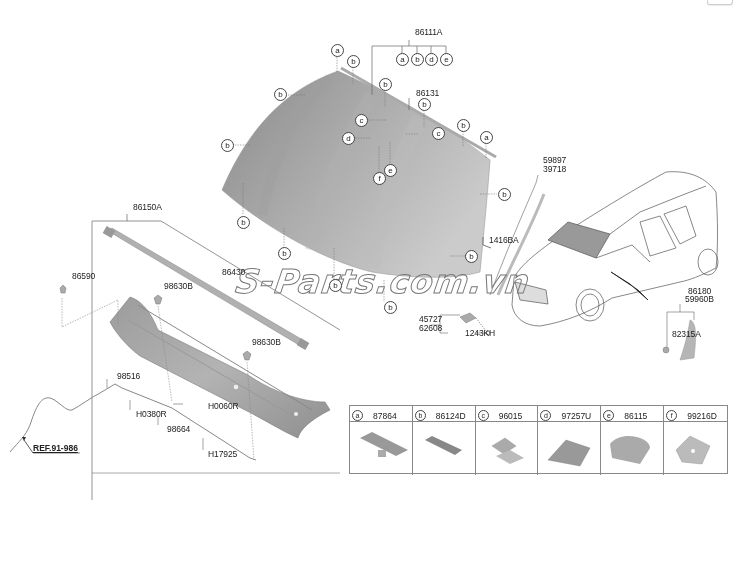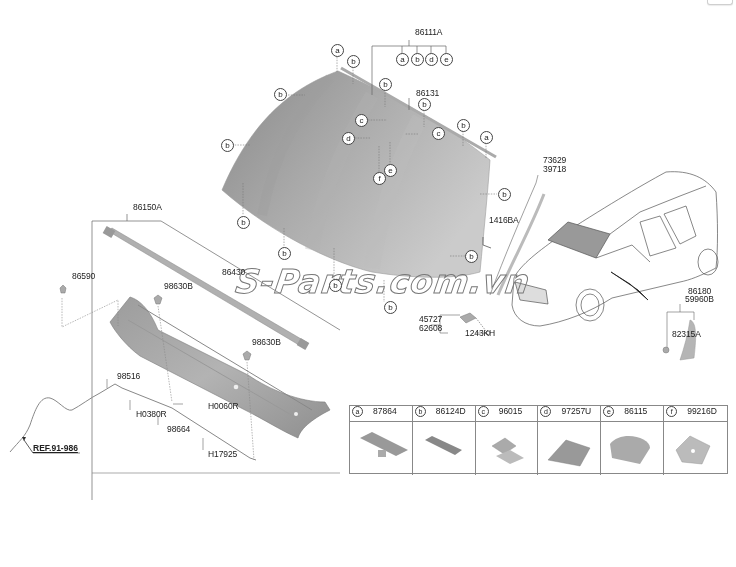--- a/index.html
+++ b/index.html
@@ -4,21 +4,21 @@
 <style>
   html,body{margin:0;padding:0;background:#ffffff;}
   body{width:736px;height:567px;position:relative;overflow:hidden;font-family:"Liberation Sans",sans-serif;color:#222;}
   #diagram{position:absolute;left:0;top:0;width:736px;height:567px;}
   .lbl{position:absolute;font-size:8.5px;line-height:9px;color:#222;white-space:nowrap;letter-spacing:-0.1px;margin-left:21px;}
   .callout{position:absolute;width:11px;height:11px;border:1px solid #444;border-radius:50%;background:#fff;font-size:8px;line-height:11px;text-align:center;color:#222;box-sizing:content-box;}
   .corner-btn{position:absolute;left:707px;top:-2px;width:24px;height:6px;border:1px solid #cfcfcf;border-top:none;border-radius:0 0 3px 3px;background:#fff;box-shadow:0 1px 1px rgba(0,0,0,.08);}
   .watermark{position:absolute;left:236px;top:262px;font-family:"DejaVu Sans",sans-serif;font-style:italic;font-weight:bold;font-size:33px;letter-spacing:1px;color:transparent;-webkit-text-stroke:1px #777;transform:skewX(-8deg);}
   
   .legend{position:absolute;left:349px;top:405px;width:379px;height:69px;border:1px solid #888;display:grid;grid-template-columns:repeat(6,1fr);grid-template-rows:16px 53px;box-sizing:border-box;}
-  .legend .hd{border-right:1px solid #888;border-bottom:1px solid #888;display:flex;align-items:flex-start;font-size:8.5px;padding-left:2px;}
+  .legend .hd{border-right:1px solid #888;border-bottom:1px solid #888;display:flex;align-items:flex-end;font-size:8.5px;padding-left:2px;}
   .legend .hd:last-of-type{border-right:none;}
   .legend .hd .tag{width:9px;height:9px;border:1px solid #444;border-radius:50%;font-size:7px;line-height:9px;text-align:center;margin-right:10px;}
   .legend .cell{border-right:1px solid #888;display:flex;align-items:center;justify-content:center;}
   .legend .cell.last{border-right:none;}
   .ref{position:absolute;left:33px;top:443px;font-size:8.5px;font-weight:bold;text-decoration:underline;}
 </style>
 </head>
 <body>
 
 <div class="corner-btn"></div>
@@ -172,23 +172,23 @@
     <path d="M610,444 C620,430 650,436 650,448 L640,464 L612,458 Z" fill="#aaa"></path>
     <path d="M676,450 L690,436 L710,446 L702,464 L682,462 Z" fill="#bbb" stroke="#888" stroke-width="0.4"></path>
     <circle cx="693" cy="451" r="2" fill="#fff"></circle>
   </g>
 </svg>
 
 <div class="watermark">S-Parts.com.vn</div>
 
 <div class="lbl" style="left:394px;top:28px">86111A</div>
 <div class="lbl" style="left:395px;top:89px">86131</div>
-<div class="lbl" style="left:522px;top:156px">73629</div>
+<div class="lbl" style="left:522px;top:156px">59897</div>
 <div class="lbl" style="left:522px;top:165px">39718</div>
-<div class="lbl" style="left:468px;top:216px">1416BA</div>
+<div class="lbl" style="left:468px;top:236px">1416BA</div>
 <div class="lbl" style="left:398px;top:315px">45727</div>
 <div class="lbl" style="left:398px;top:324px">62608</div>
 <div class="lbl" style="left:444px;top:329px">1243KH</div>
 <div class="lbl" style="left:667px;top:287px">86180</div>
 <div class="lbl" style="left:664px;top:295px">59960B</div>
 <div class="lbl" style="left:651px;top:330px">82315A</div>
 <div class="lbl" style="left:112px;top:203px">86150A</div>
 <div class="lbl" style="left:51px;top:272px">86590</div>
 <div class="lbl" style="left:201px;top:268px">86430</div>
 <div class="lbl" style="left:143px;top:282px">98630B</div>

